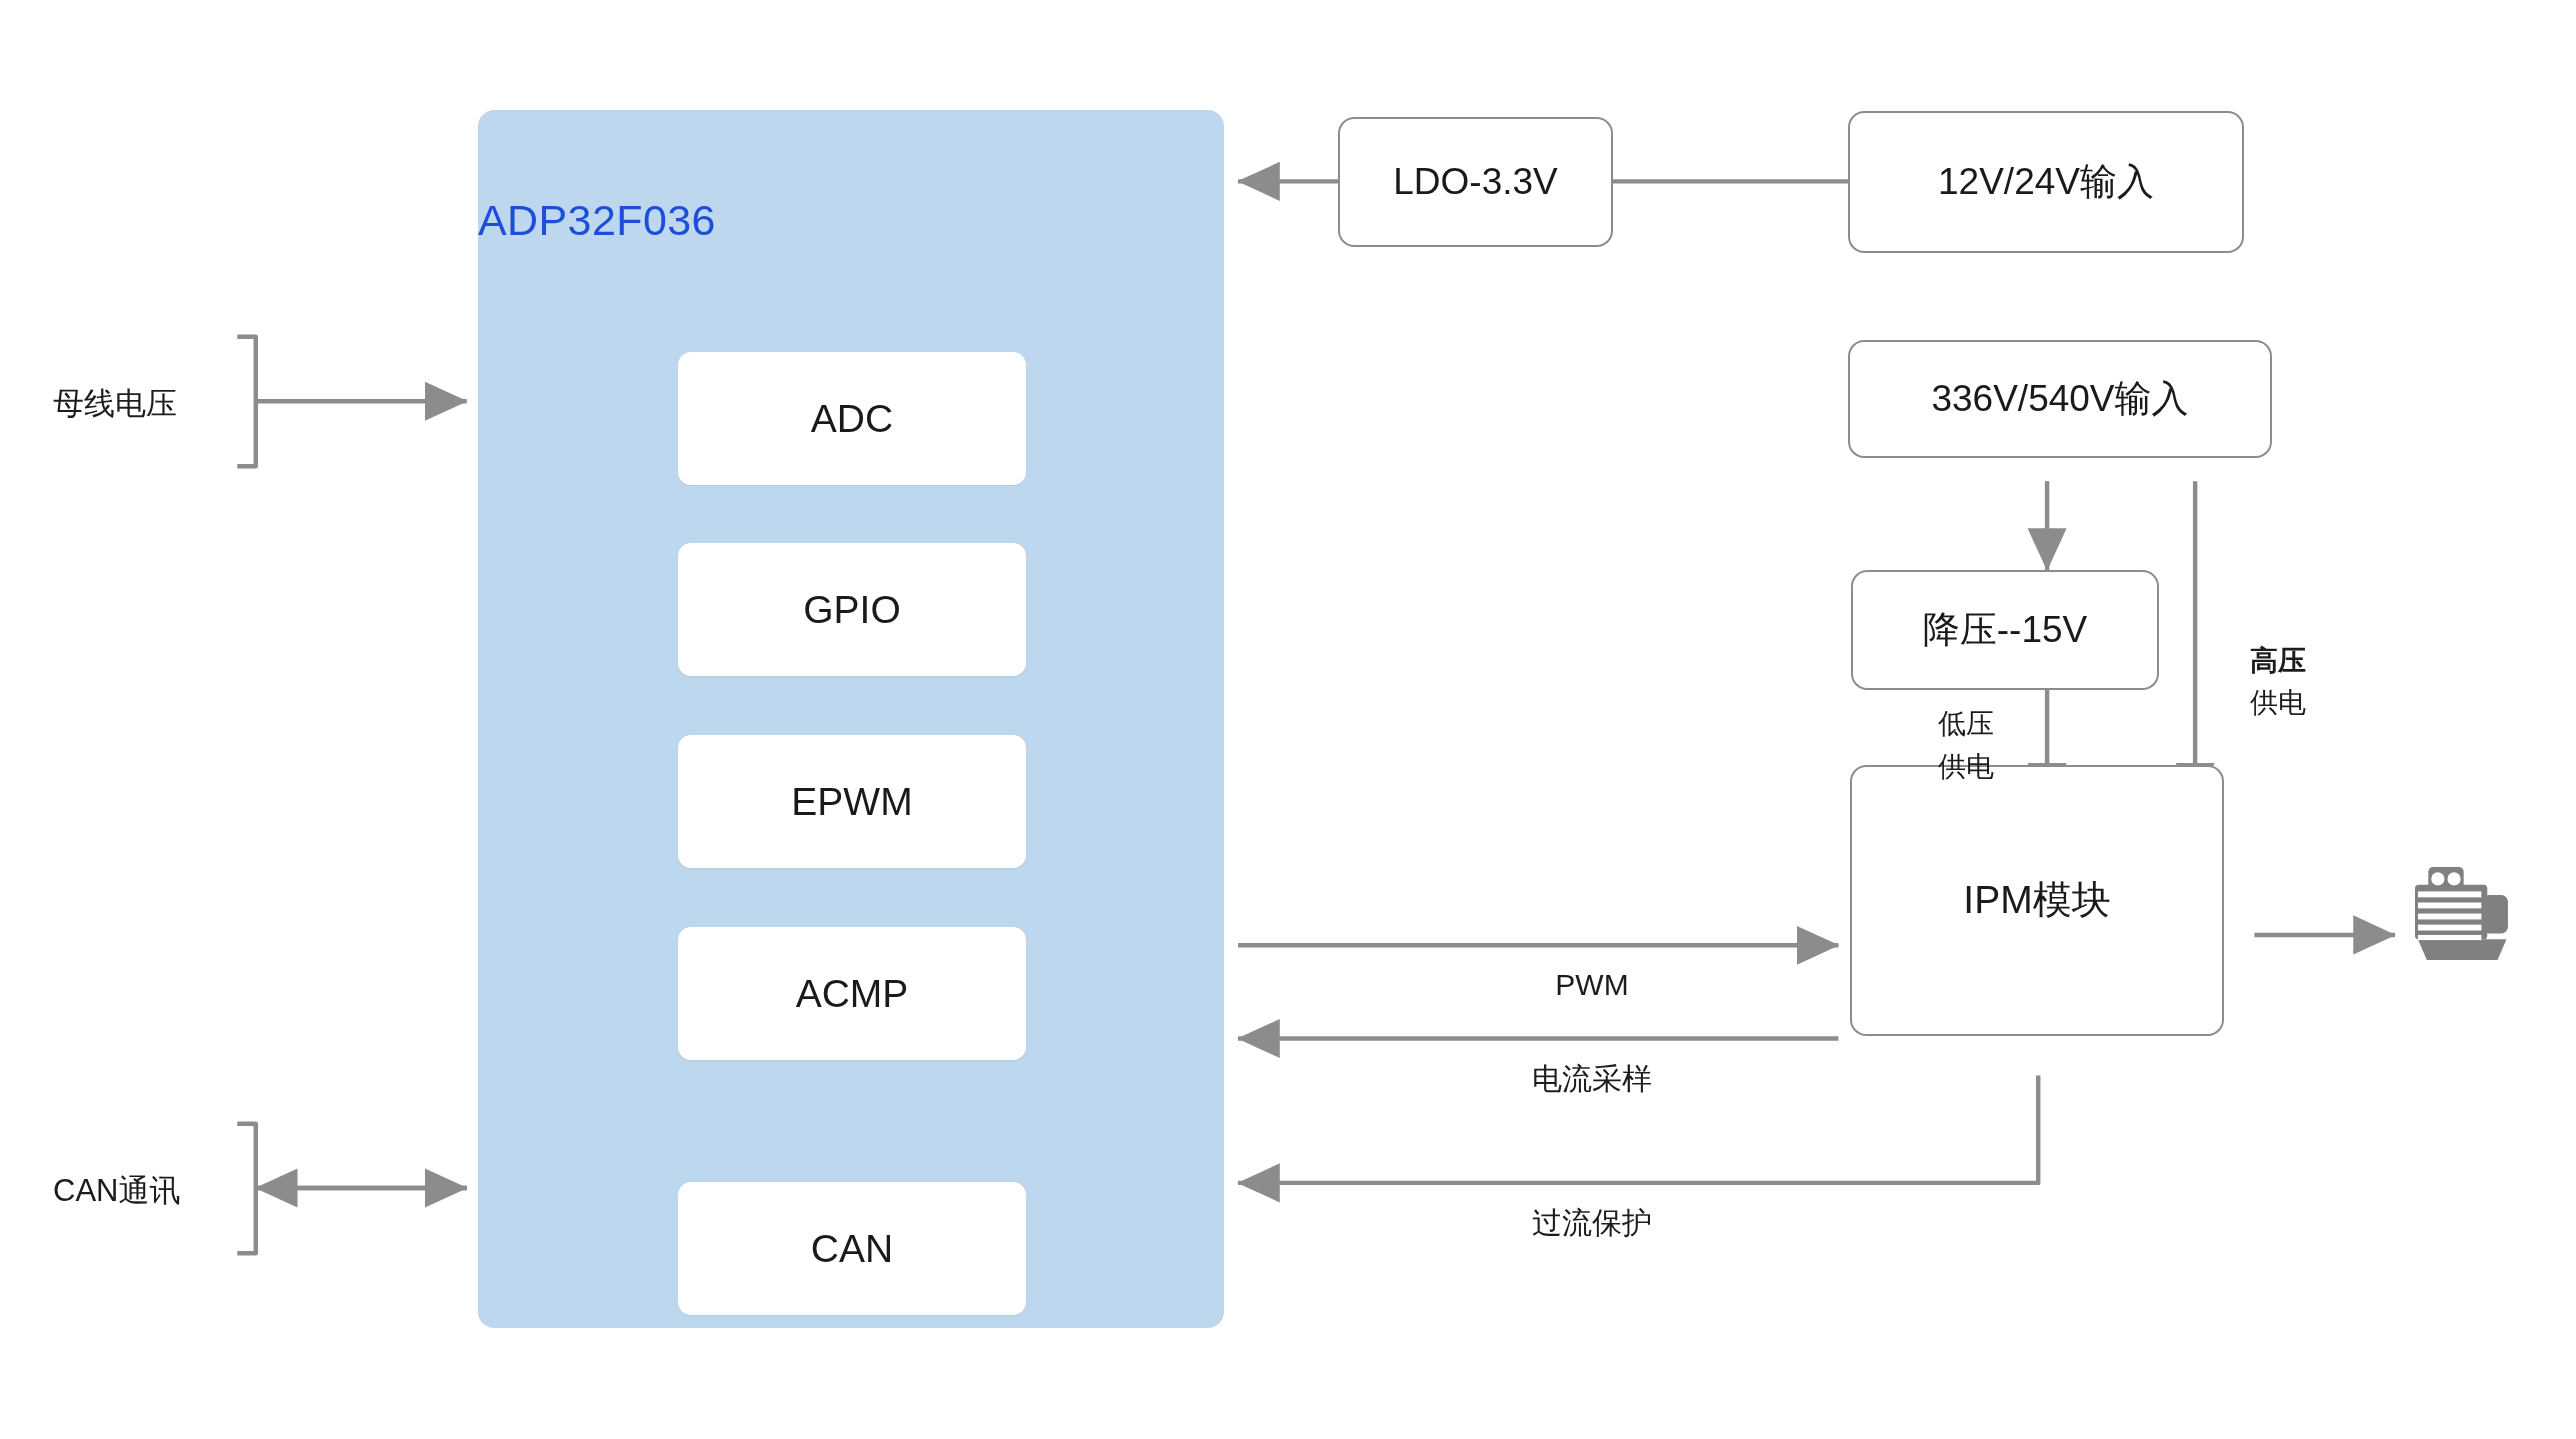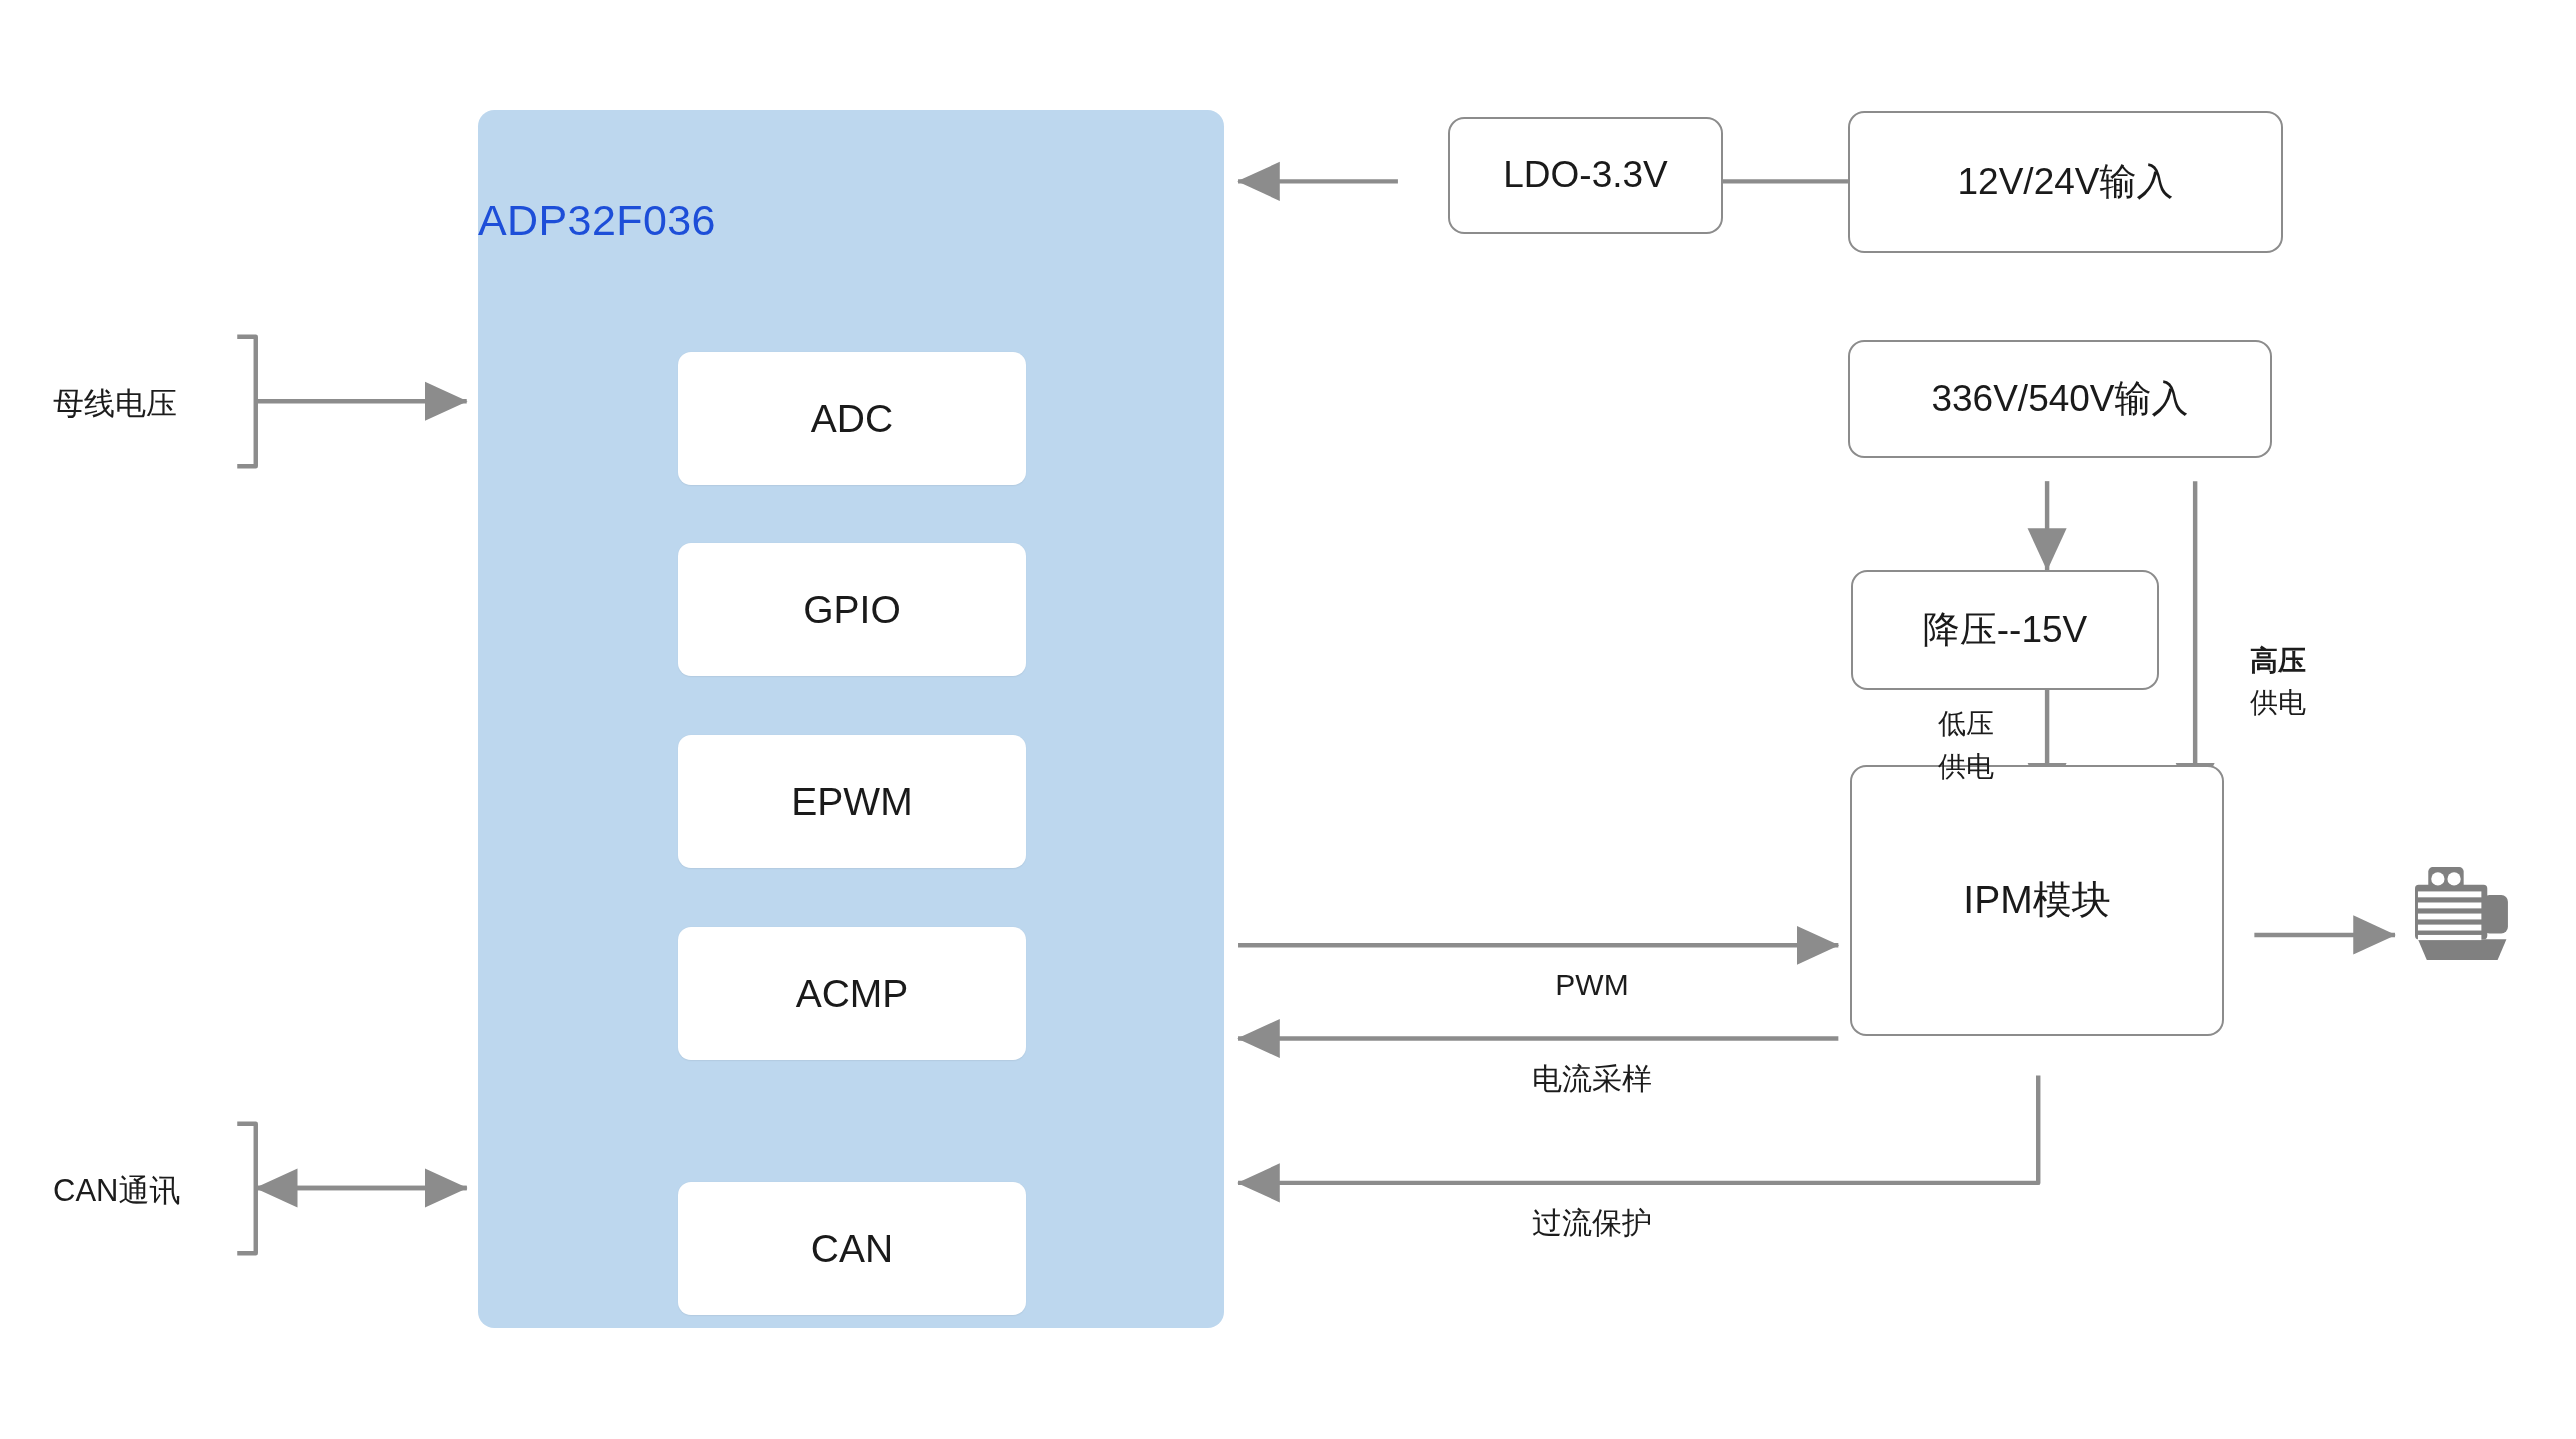--- a/index.html
+++ b/index.html
@@ -157,23 +157,23 @@
 
   <div class="mcu-block"></div>
   <div class="mcu-title">ADP32F036</div>
 
   <div class="peri" style="top:352px;">ADC</div>
   <div class="peri" style="top:543px;">GPIO</div>
   <div class="peri" style="top:735px;">EPWM</div>
   <div class="peri" style="top:927px;">ACMP</div>
   <div class="peri" style="top:1182px;">CAN</div>
 
-  <div class="obox" style="left:1448px; top:117px; width:275px; height:117px; font-size:37px;text-align:right;">LDO-3.3V</div>
-
-  <div class="obox" style="left:1848px; top:111px; width:435px; height:142px; font-size:37px;">12V/24V输入</div>
+  <div class="obox" style="left:1338px; top:117px; width:275px; height:130px; font-size:37px;text-align:right;">LDO-3.3V</div>
+
+  <div class="obox" style="left:1848px; top:111px; width:396px; height:142px; font-size:37px;">12V/24V输入</div>
 
   <div class="obox" style="left:1848px; top:340px; width:424px; height:118px; font-size:37px;">336V/540V输入</div>
 
   <div class="obox" style="left:1851px; top:570px; width:308px; height:120px; font-size:37px;">降压--15V</div>
 
   <div class="obox" style="left:1850px; top:765px; width:374px; height:271px; font-size:39px;">IPM模块</div>
 
   <div class="motor-icon">
     <svg viewBox="0 0 160 150" width="118" height="111" xmlns="http://www.w3.org/2000/svg" aria-hidden="true">
       <g fill="#808080">

